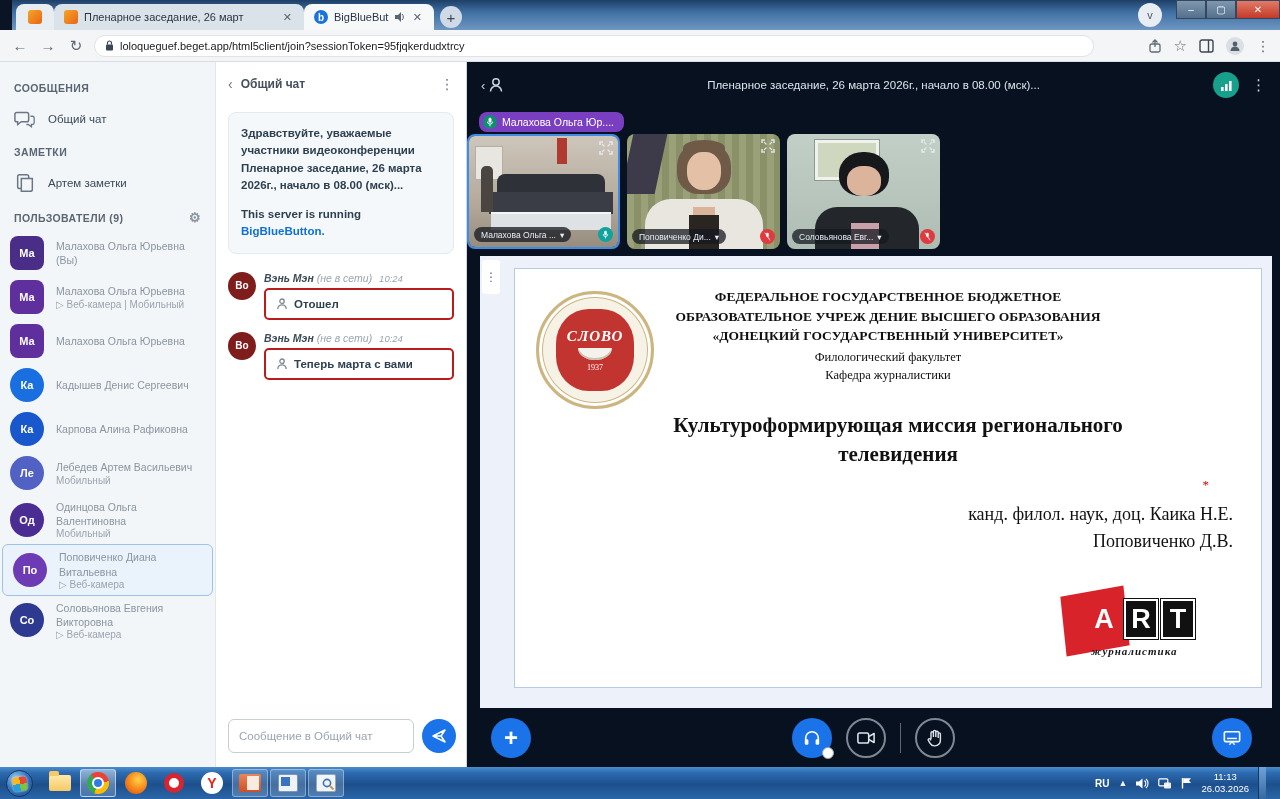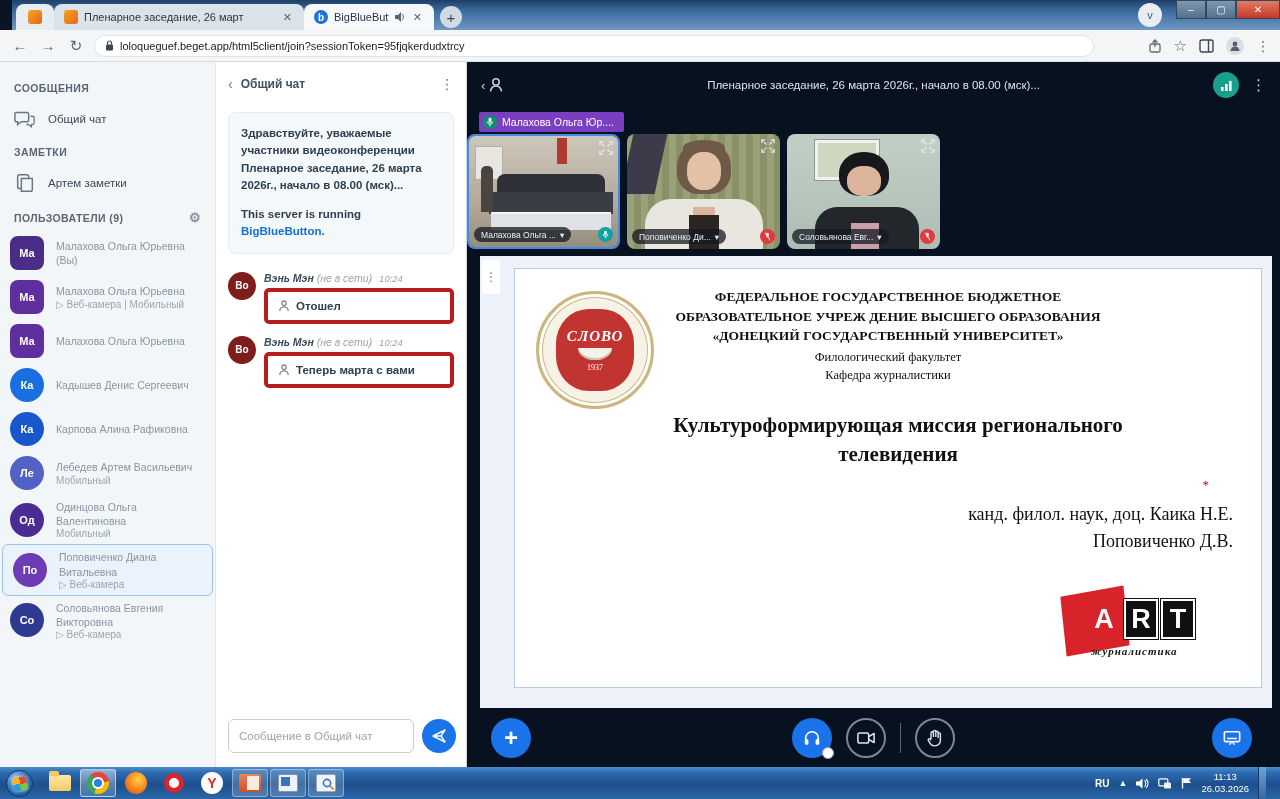--- a/index.html
+++ b/index.html
@@ -73,39 +73,39 @@
   .welcome .srv { margin-top:12px; }
   .link { color:#0f70d7; }
   .msg { display:flex; gap:8px; padding:8px 12px 4px; }
   .msg-avatar { width:28px; height:28px; border-radius:50%; background:#7f1d1d; color:#fff; font-size:10px;
     font-weight:bold; display:flex; align-items:center; justify-content:center; flex:0 0 auto; }
   .msg-body { flex:1; }
   .msg-meta { font-size:10.5px; color:#3c4a58; }
   .msg-meta .author { font-weight:bold; font-style:italic; }
   .msg-meta .offline { color:#9aa5b0; font-style:italic; }
   .msg-meta .time { color:#9aa5b0; font-size:9.5px; margin-left:4px;font-style:italic; }
-  .msg-bubble { margin-top:4px; border:4px solid #b91c1c; border-radius:5px; padding:8px 10px;
+  .msg-bubble { margin-top:4px; border:2px solid #b91c1c; border-radius:5px; padding:8px 10px;
     font-size:11.5px; font-weight:bold; color:#2e3f50; display:flex; align-items:center; gap:6px; }
   .person-ic { color:#7d8893; }
   .chat-inputbar { position:absolute; bottom:14px; left:12px; right:10px; display:flex; align-items:center; gap:8px; }
   .chat-input { flex:1; height:34px; border:1px solid #c6cdd4; border-radius:6px; padding:0 10px;
     font-size:11.5px; color:#3c4a58; font-family:"Liberation Sans",sans-serif; }
   .chat-input::placeholder { color:#9aa5b0; }
   .send-btn { width:34px; height:34px; border-radius:50%; background:#1a73e8; display:flex;
     align-items:center; justify-content:center; flex:0 0 auto; }
 
   
   .main { flex:1; position:relative; background:#081120; }
   .main-head { position:absolute; top:0; left:0; right:0; height:46px; display:flex; align-items:center; padding:0 14px; }
   .main-title { position:absolute; left:0; right:0; text-align:center; font-size:11.5px; color:#dde4ed; }
   .head-left { display:flex; align-items:center; gap:2px; color:#c8d2dd; z-index:2; }
   .head-right { margin-left:auto; display:flex; align-items:center; gap:12px; z-index:2; }
   .signal-btn { width:26px; height:26px; border-radius:50%; background:#17a08b; display:flex; align-items:center; justify-content:center; }
   .main-dots { color:#c8d2dd; font-size:15px; }
-  .talk-pill { position:absolute; top:50px; left:12px; height:20px; background:#7a3fc0; border-radius:2px;
+  .talk-pill { position:absolute; top:50px; left:12px; height:20px; background:#7a3fc0; border-radius:8px;
     color:#fff; font-size:10.5px; display:flex; align-items:center; gap:5px; padding:0 10px 0 4px; }
   .talk-mic { width:14px; height:14px; border-radius:50%; background:#0f8f72; display:flex; align-items:center; justify-content:center; }
 
   .cams { position:absolute; top:72px; left:0; right:0; height:118px; display:flex; justify-content:flex-start; gap:7px; }
   .cam { position:relative; width:153px; height:115px; border-radius:8px; overflow:hidden; background:#222; }
   .cam.active { border:2px solid #3f8ce8; }
   .cam-name { position:absolute; left:5px; bottom:5px; height:15px; background:rgba(20,24,32,.75); border-radius:8px;
     color:#e8edf3; font-size:8.5px; display:flex; align-items:center; gap:4px; padding:0 7px; }
   .cam-badge { position:absolute; right:5px; bottom:5px; width:15px; height:15px; border-radius:50%;
     display:flex; align-items:center; justify-content:center; }

